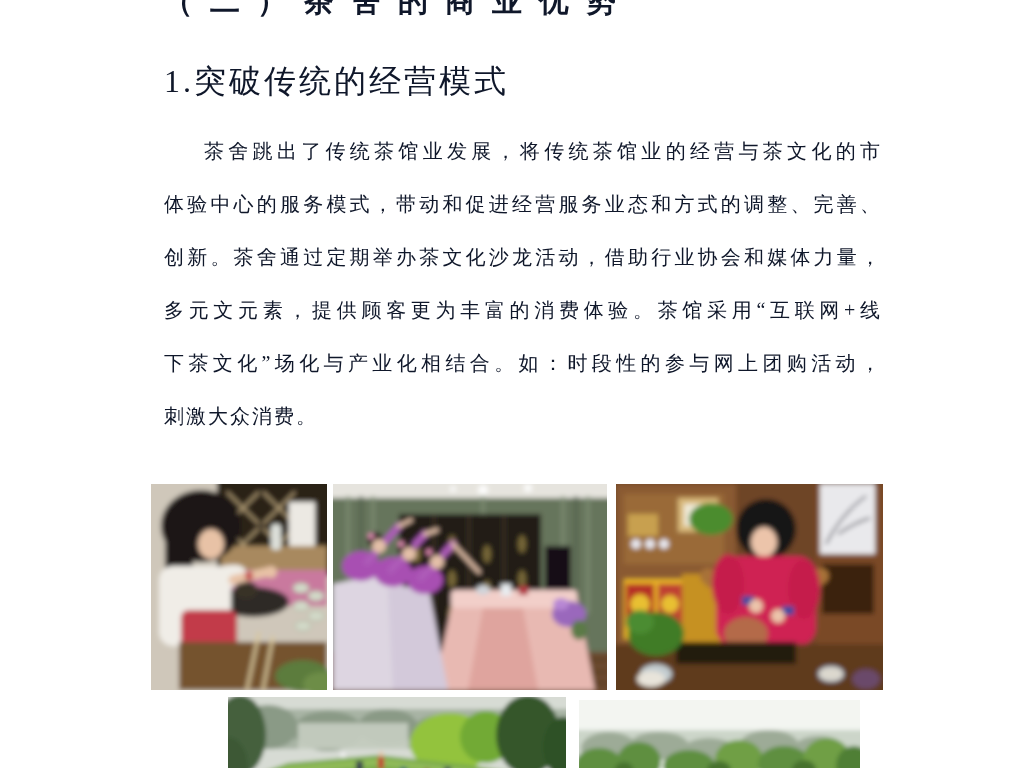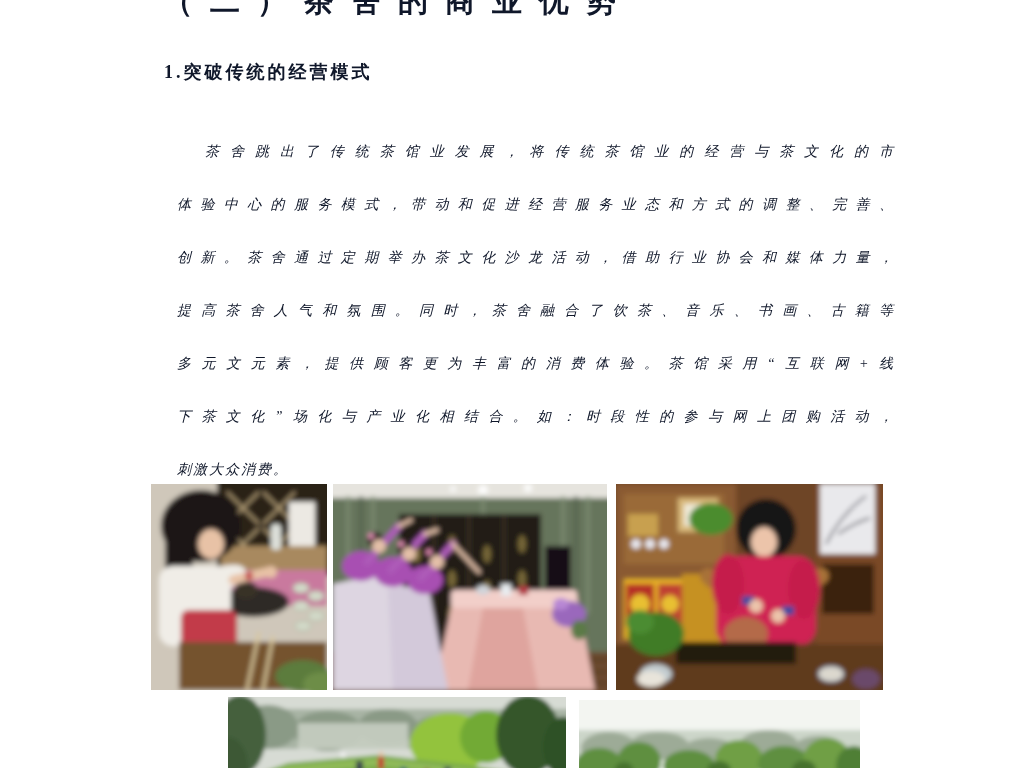--- a/index.html
+++ b/index.html
@@ -20,33 +20,32 @@
     font-size: 30px;
     font-weight: bold;
     letter-spacing: 17px;
     white-space: nowrap;
   }
   .sub-heading {
     position: absolute;
     left: 164px;
     top: 60px;
     margin: 0;
-    font-size: 18px;
-    font-weight: bold;
+    font-size: 32px;
+    font-weight: normal;
     letter-spacing: 3px;
     white-space: nowrap;
   }
   .para {
     position: absolute;
-    left: 177px;
+    left: 164px;
     top: 125px;
     width: 716px;
-    font-size: 14px;
+    font-size: 20px;
     line-height: 53px;
-    font-style: italic;
   }
   .tline {
     text-align: justify;
     text-align-last: justify;
     white-space: nowrap;
   }
   .tline.first { text-indent: 2em; }
   .tline.last  { text-align-last: left; letter-spacing: 2px; }
   figure.photo {
     position: absolute;
@@ -68,21 +67,20 @@
 <div class="page">
 
   <h2 class="sec-title">（二）茶舍的商业优势</h2>
 
   <h3 class="sub-heading">1.突破传统的经营模式</h3>
 
   <div class="para">
     <div class="tline first">茶舍跳出了传统茶馆业发展，将传统茶馆业的经营与茶文化的市</div>
     <div class="tline">体验中心的服务模式，带动和促进经营服务业态和方式的调整、完善、</div>
     <div class="tline">创新。茶舍通过定期举办茶文化沙龙活动，借助行业协会和媒体力量，</div>
-    <div class="tline">提高茶舍人气和氛围。同时，茶舍融合了饮茶、音乐、书画、古籍等</div>
     <div class="tline">多元文元素，提供顾客更为丰富的消费体验。茶馆采用“互联网+线</div>
     <div class="tline">下茶文化”场化与产业化相结合。如：时段性的参与网上团购活动，</div>
     <div class="tline last">刺激大众消费。</div>
   </div>
 
   <figure class="photo p1" aria-label="Girl in white shirt practicing tea ceremony at a table with celadon cups">
     <svg viewBox="0 0 176 206" preserveAspectRatio="none">
       <defs>
           <filter id="b1" x="-15%" y="-15%" width="130%" height="130%">
             <feGaussianBlur stdDeviation="2.5"></feGaussianBlur>

